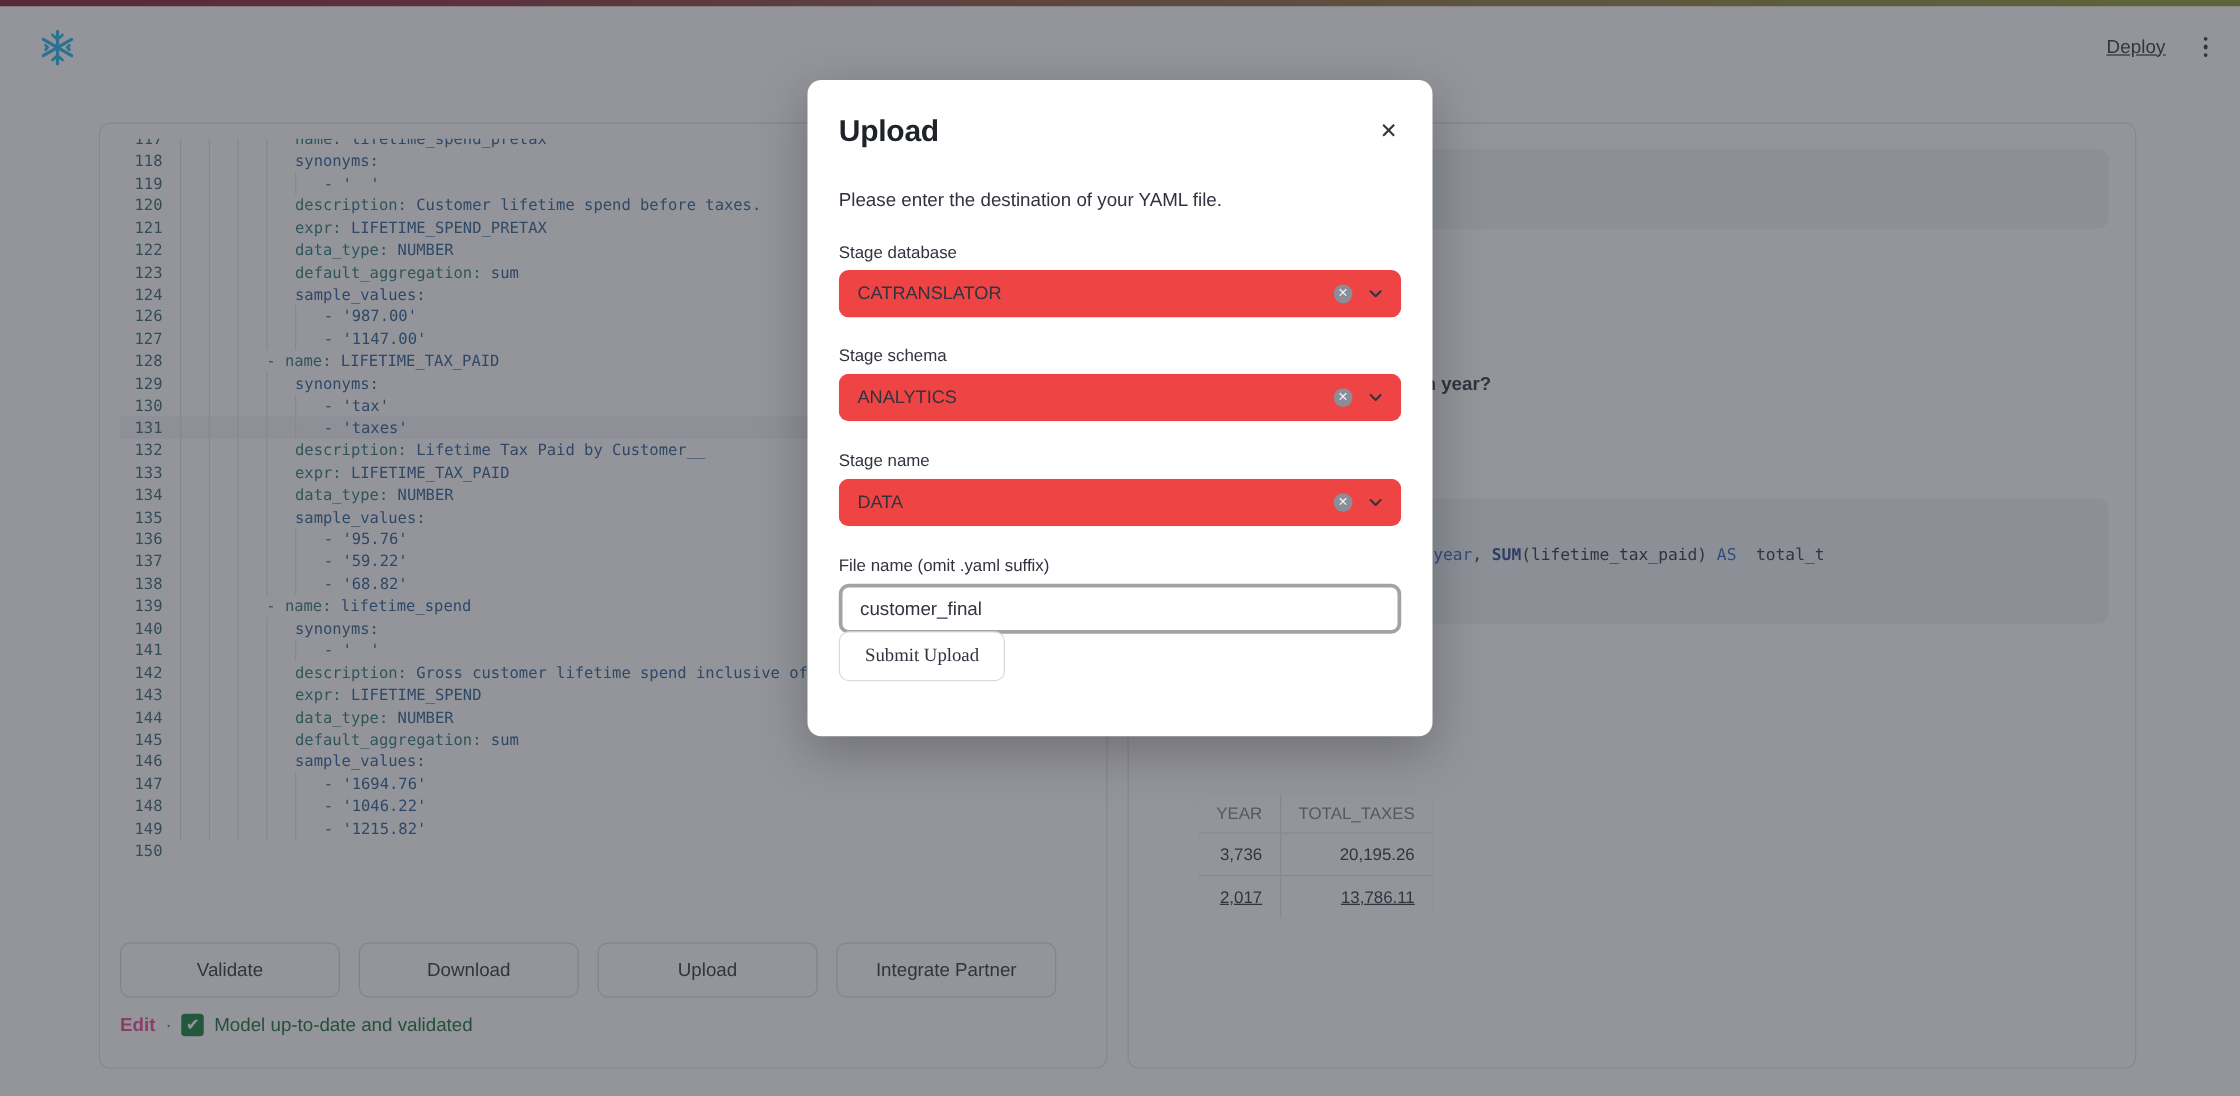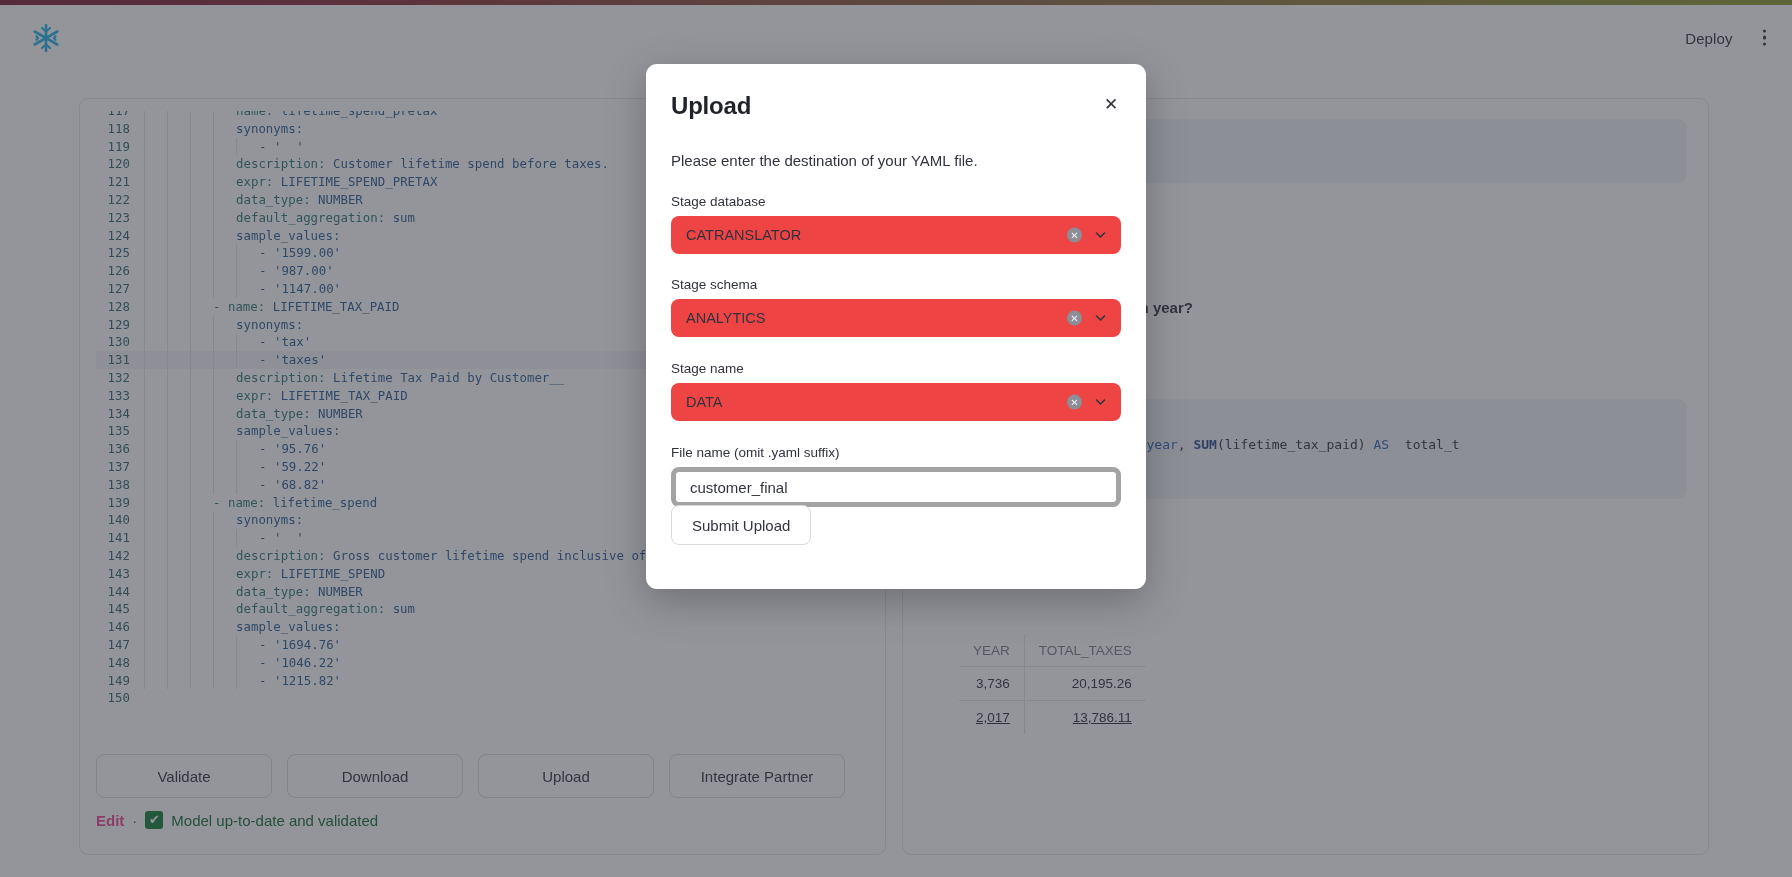--- a/index.html
+++ b/index.html
@@ -34,20 +34,21 @@
   .logo { position: absolute; left: 29px; top: 16px; width: 34px; height: 34px; }
   .header-right {
     position: absolute; right: 20px; top: 50%; transform: translateY(-50%);
     display: flex; align-items: center; gap: 18px;
   }
   .deploy-btn {
     font-size: 15px; color: #31333f; letter-spacing: .1px;
     background: none; border: none; cursor: pointer;
     font-family: "Liberation Sans", sans-serif;
     padding: 4px 6px;
+    text-decoration: underline;
   }
   .kebab { display: flex; flex-direction: column; gap: 3px; padding: 4px 6px; cursor: pointer; }
   .kebab i { width: 3.5px; height: 3.5px; border-radius: 50%; background: #31333f; display: block; }
 
   
   .left-card {
     position: absolute;
     left: 79px; top: 98px;
     width: 807px; height: 757px;
     background: #ffffff;
@@ -234,36 +235,36 @@
     font-size: 10px; line-height: 15px; text-align: center;
     cursor: pointer; font-family: "Liberation Sans", sans-serif;
   }
   .chev {
     position: absolute; right: 13px; top: 50%; transform: translateY(-50%);
     width: 13px; height: 13px;
   }
   .text-input {
     width: 100%; height: 40px;
     background: #ffffff;
-    border: 5px solid #a3a3a3;
+    border: 3px solid #a3a3a3;
     border-radius: 8px;
     padding: 0 14px;
     font-size: 15px; color: #31333f;
     font-family: "Liberation Sans", sans-serif;
     outline: none;
     caret-color: #31333f;
   }
   .submit-btn {
     position: absolute; left: 25px; top: 441px;
     height: 40px; padding: 0 20px;
     background: #ffffff;
     border: 1px solid #d9dade;
     border-radius: 8px;
     font-size: 15px; color: #31333f;
-    font-family: Liberation Sans, sans-serif;
+    font-family: Liberation Serif, serif;
     cursor: pointer;
   }
 </style>
 </head>
 <body>
 
 <div class="app">
 
   <div class="header">
     <span class="logo">
@@ -369,31 +370,20 @@
           <span class="lineno">124</span>
           <span class="guides">
             <span></span>
             <span></span>
             <span></span>
             <span></span>
           </span>
           <span class="codetext"><span class="c-str">sample_values:</span></span>
         </div>
         <div class="code-row">
-          <span class="lineno">125</span>
-          <span class="guides">
-            <span></span>
-            <span></span>
-            <span></span>
-            <span></span>
-            <span></span>
-          </span>
-          <span class="codetext"><span class="c-str">- '1599.00'</span></span>
-        </div>
-        <div class="code-row">
           <span class="lineno">126</span>
           <span class="guides">
             <span></span>
             <span></span>
             <span></span>
             <span></span>
             <span></span>
           </span>
           <span class="codetext"><span class="c-str">- '987.00'</span></span>
         </div>

